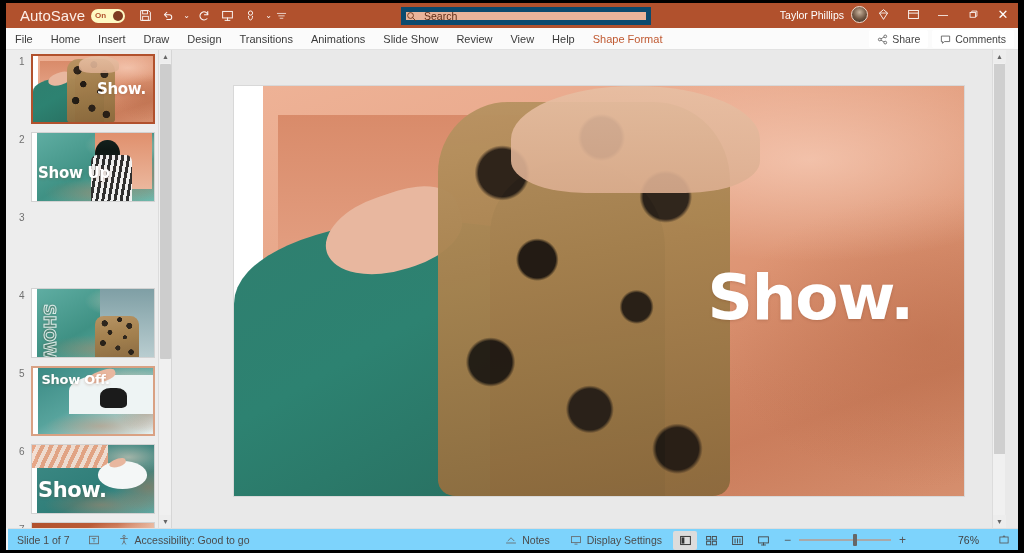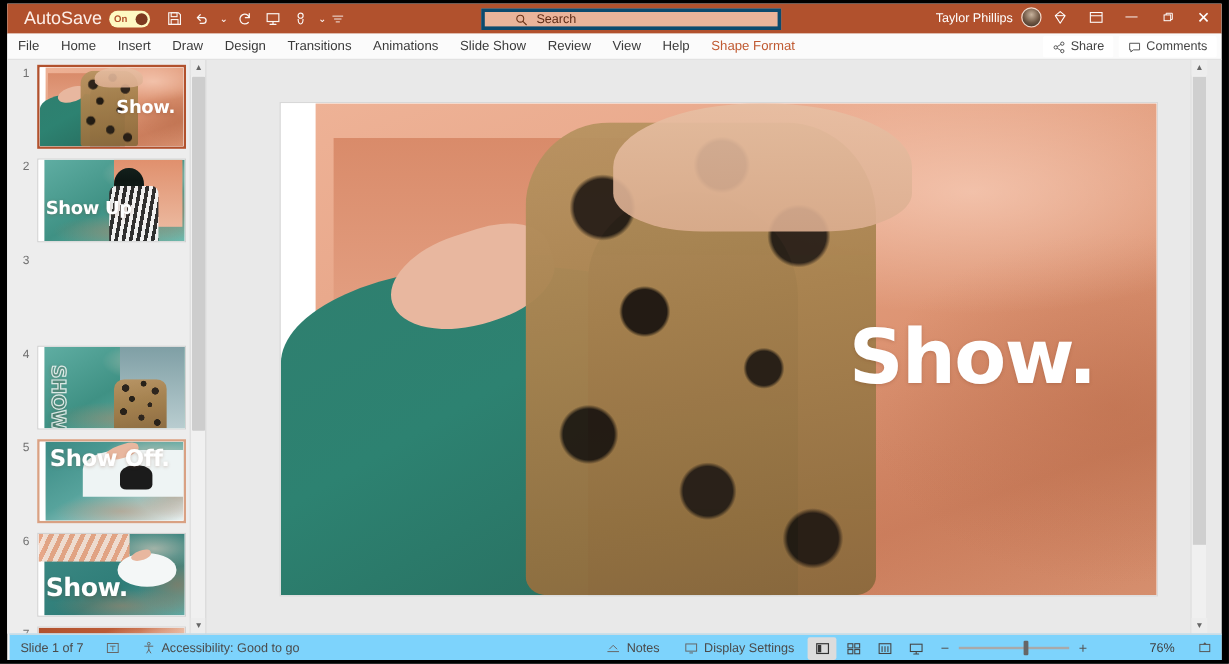--- a/index.html
+++ b/index.html
@@ -34,22 +34,22 @@
     color:#fff; opacity:.95; font-size:12px; line-height:1;
   }
   .qbtn.small { width:11px; font-size:8px; }
   .tb-title {
     position:absolute; left:0; right:0; text-align:center;
     pointer-events:none; font-size:11px; color:#fff;
   }
   .tb-title .chev { font-size:8px; margin-left:10px; opacity:.9; }
   #searchbox {
     position:absolute; left:395px; top:4px; width:250px; height:18px;
-    background:#eab49a; border:3px solid #0c4a6e; display:flex; align-items:center;
-    gap:7px; padding-left:25px; color:#5d2b15; font-size:10.5px;
+    background:#eab49a; border:5px solid #0c4a6e; display:flex; align-items:center;
+    gap:7px; padding-left:0; color:#5d2b15; font-size:10.5px;
   }
   .search-ico { font-size:10px; }
   #tb-right {
     position:absolute; right:0; top:0; height:23px; display:flex; align-items:center;
   }
   .acct { display:flex; align-items:center; gap:7px; font-size:10.5px; color:#fff; }
   .avatar {
     width:17px; height:17px; border-radius:50%;
     background:radial-gradient(circle at 50% 35%, #c9b49e 0%, #6d5542 55%, #352a21 100%);
     border:1px solid #efd9cc;
@@ -401,21 +401,21 @@
         </div>
       </div>
 
       <div class="thumb-row" style="top:314px">
         <span class="thumb-num">5</span>
         <div class="thumb t-snow" style="border:2px solid #d9a183">
           <div class="art">
             <div class="peach"></div>
             <div class="teal"></div>
             <div class="coat" style="left:56%;top:30%;width:22%;height:30%;bottom:auto;background:#141414;border-radius:40% 40% 20% 20%"></div>
-            <span class="showtxt" style="left:7%;top:8%;font-size:19px;line-height:1.05">Show Off.</span>
+            <span class="showtxt" style="left:7%;top:8%;font-size:13px;line-height:1.05">Show Off.</span>
           </div>
         </div>
       </div>
 
       <div class="thumb-row" style="top:392px">
         <span class="thumb-num">6</span>
         <div class="thumb t-snow">
           <div class="art">
             <div class="peach" style="background:linear-gradient(150deg,#3e8b86 0%,#2f7d78 60%,#61a8a2 100%)"></div>
             <div class="coat" style="left:0;top:0;width:62%;height:34%;background:repeating-linear-gradient(115deg,#e6a484 0 4px,#f3ded2 4px 8px);border-radius:0"></div>

